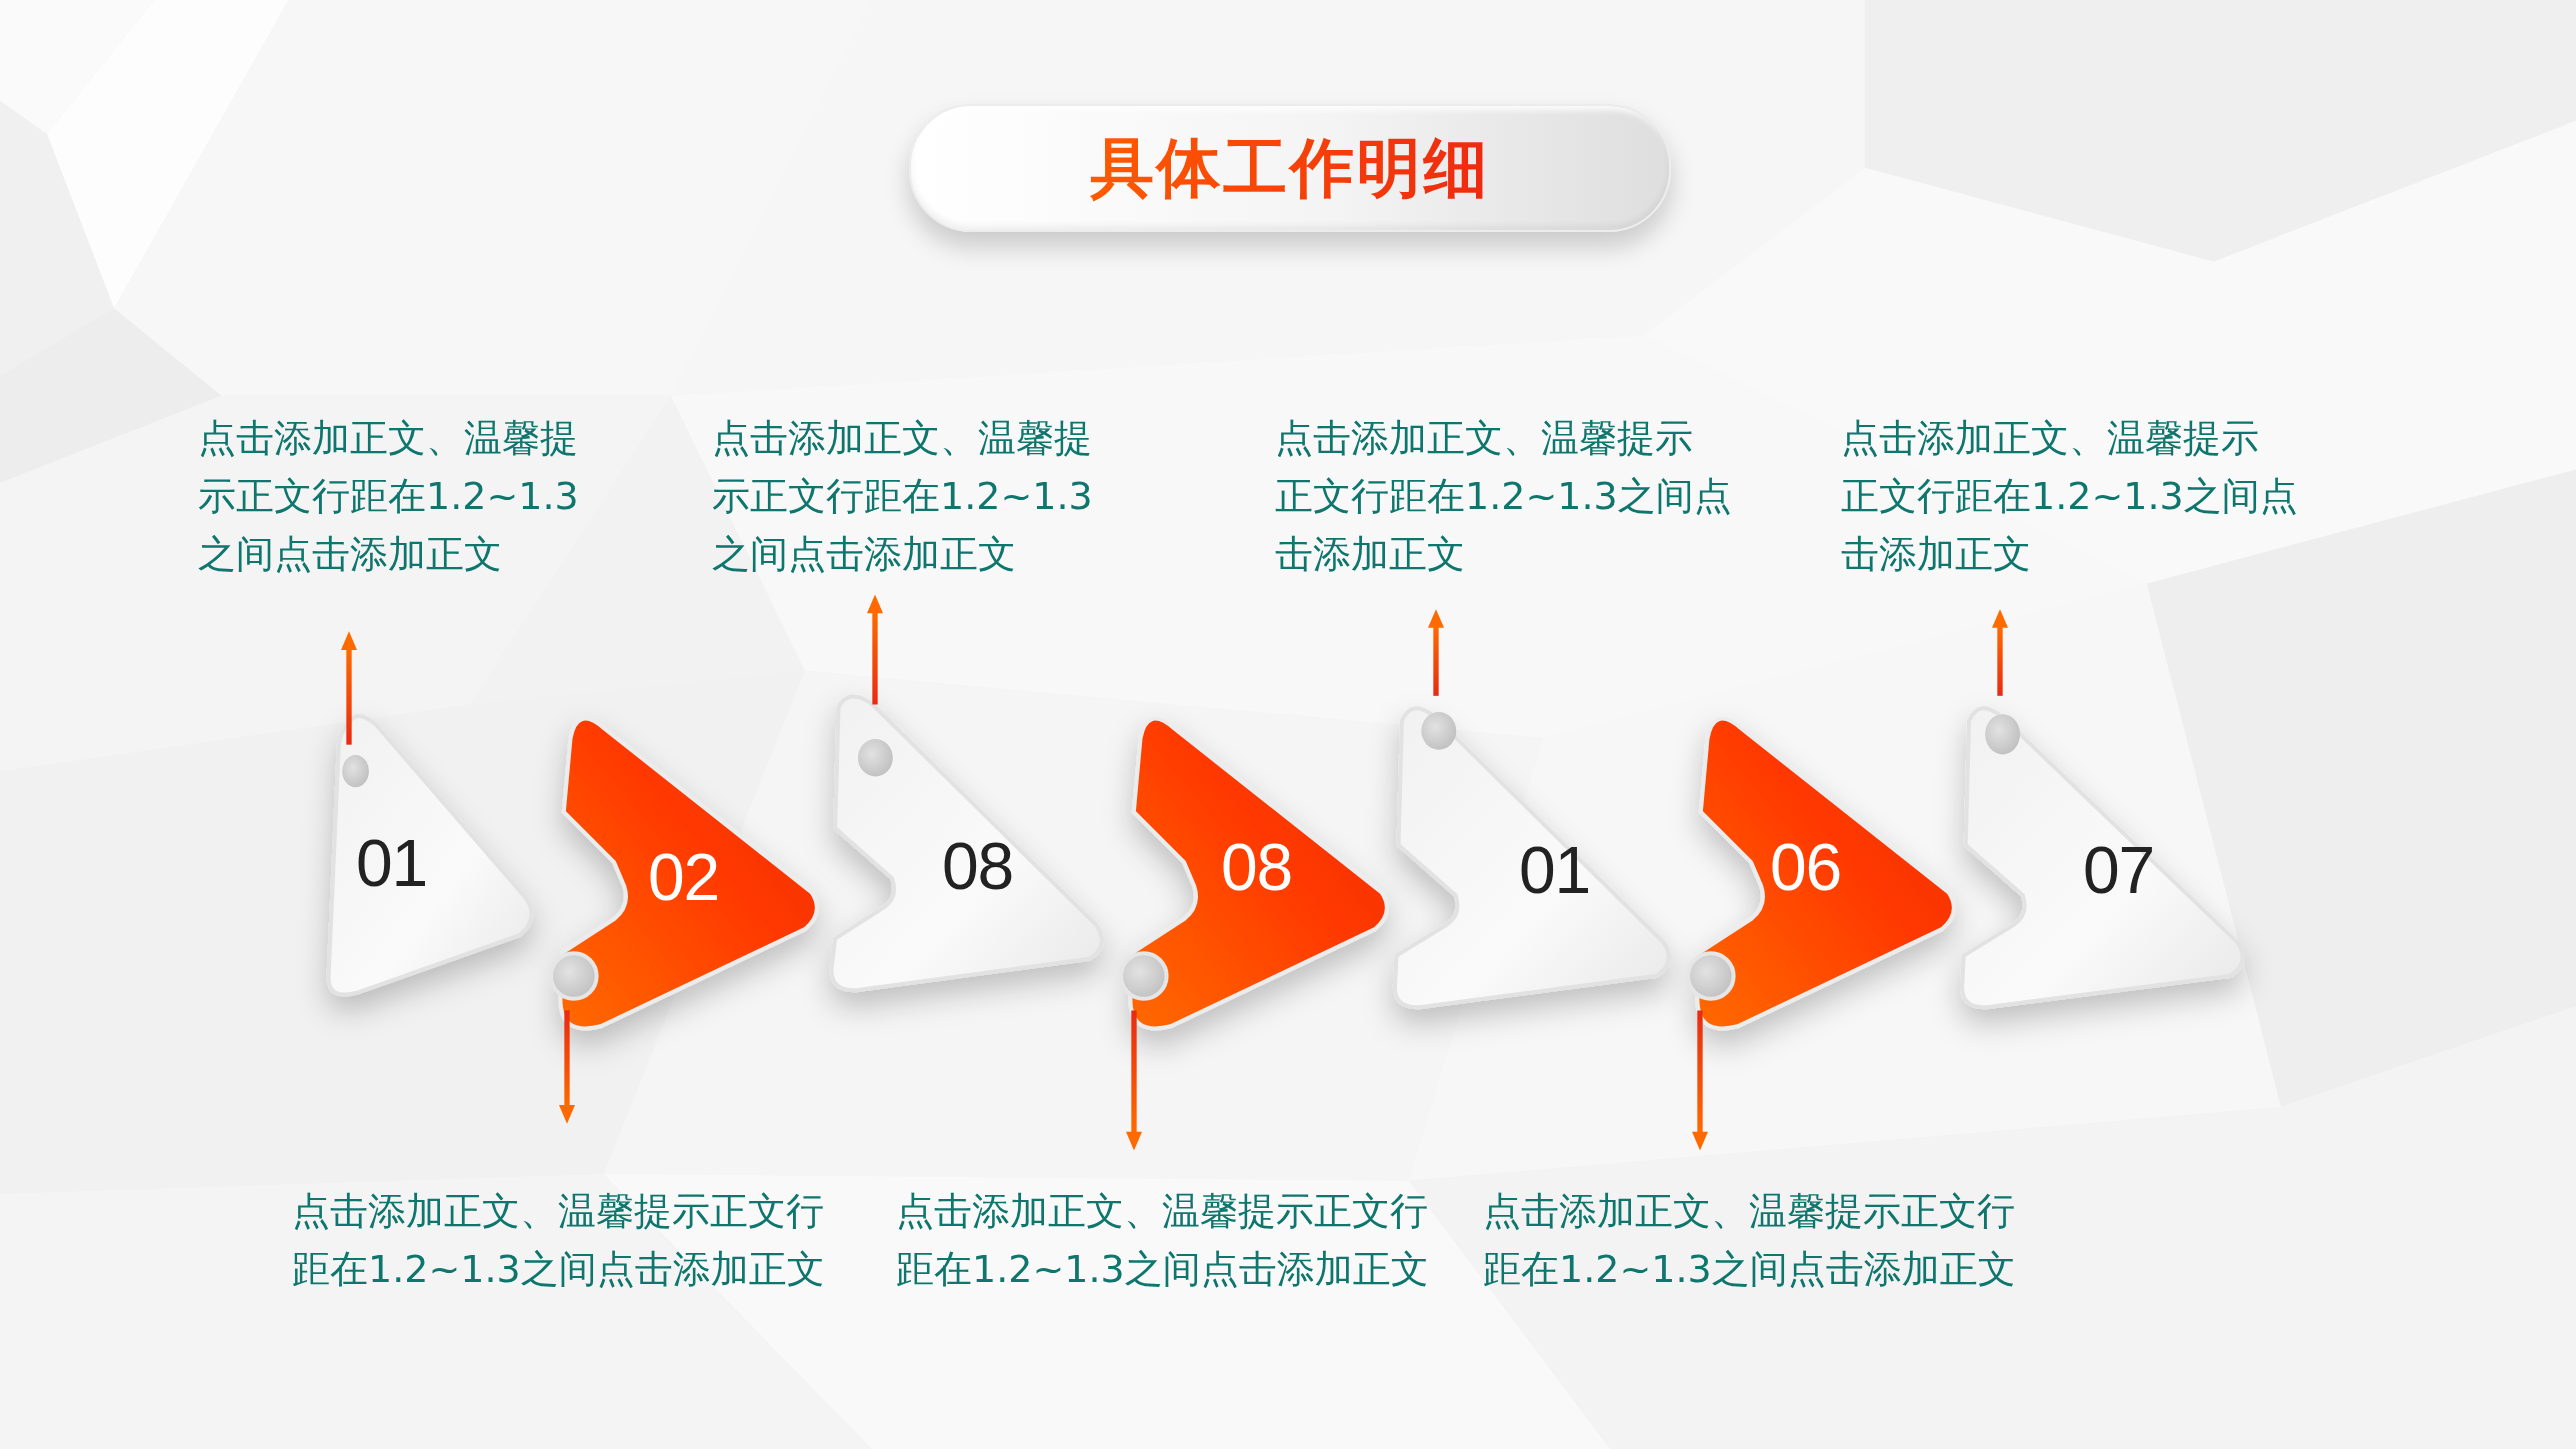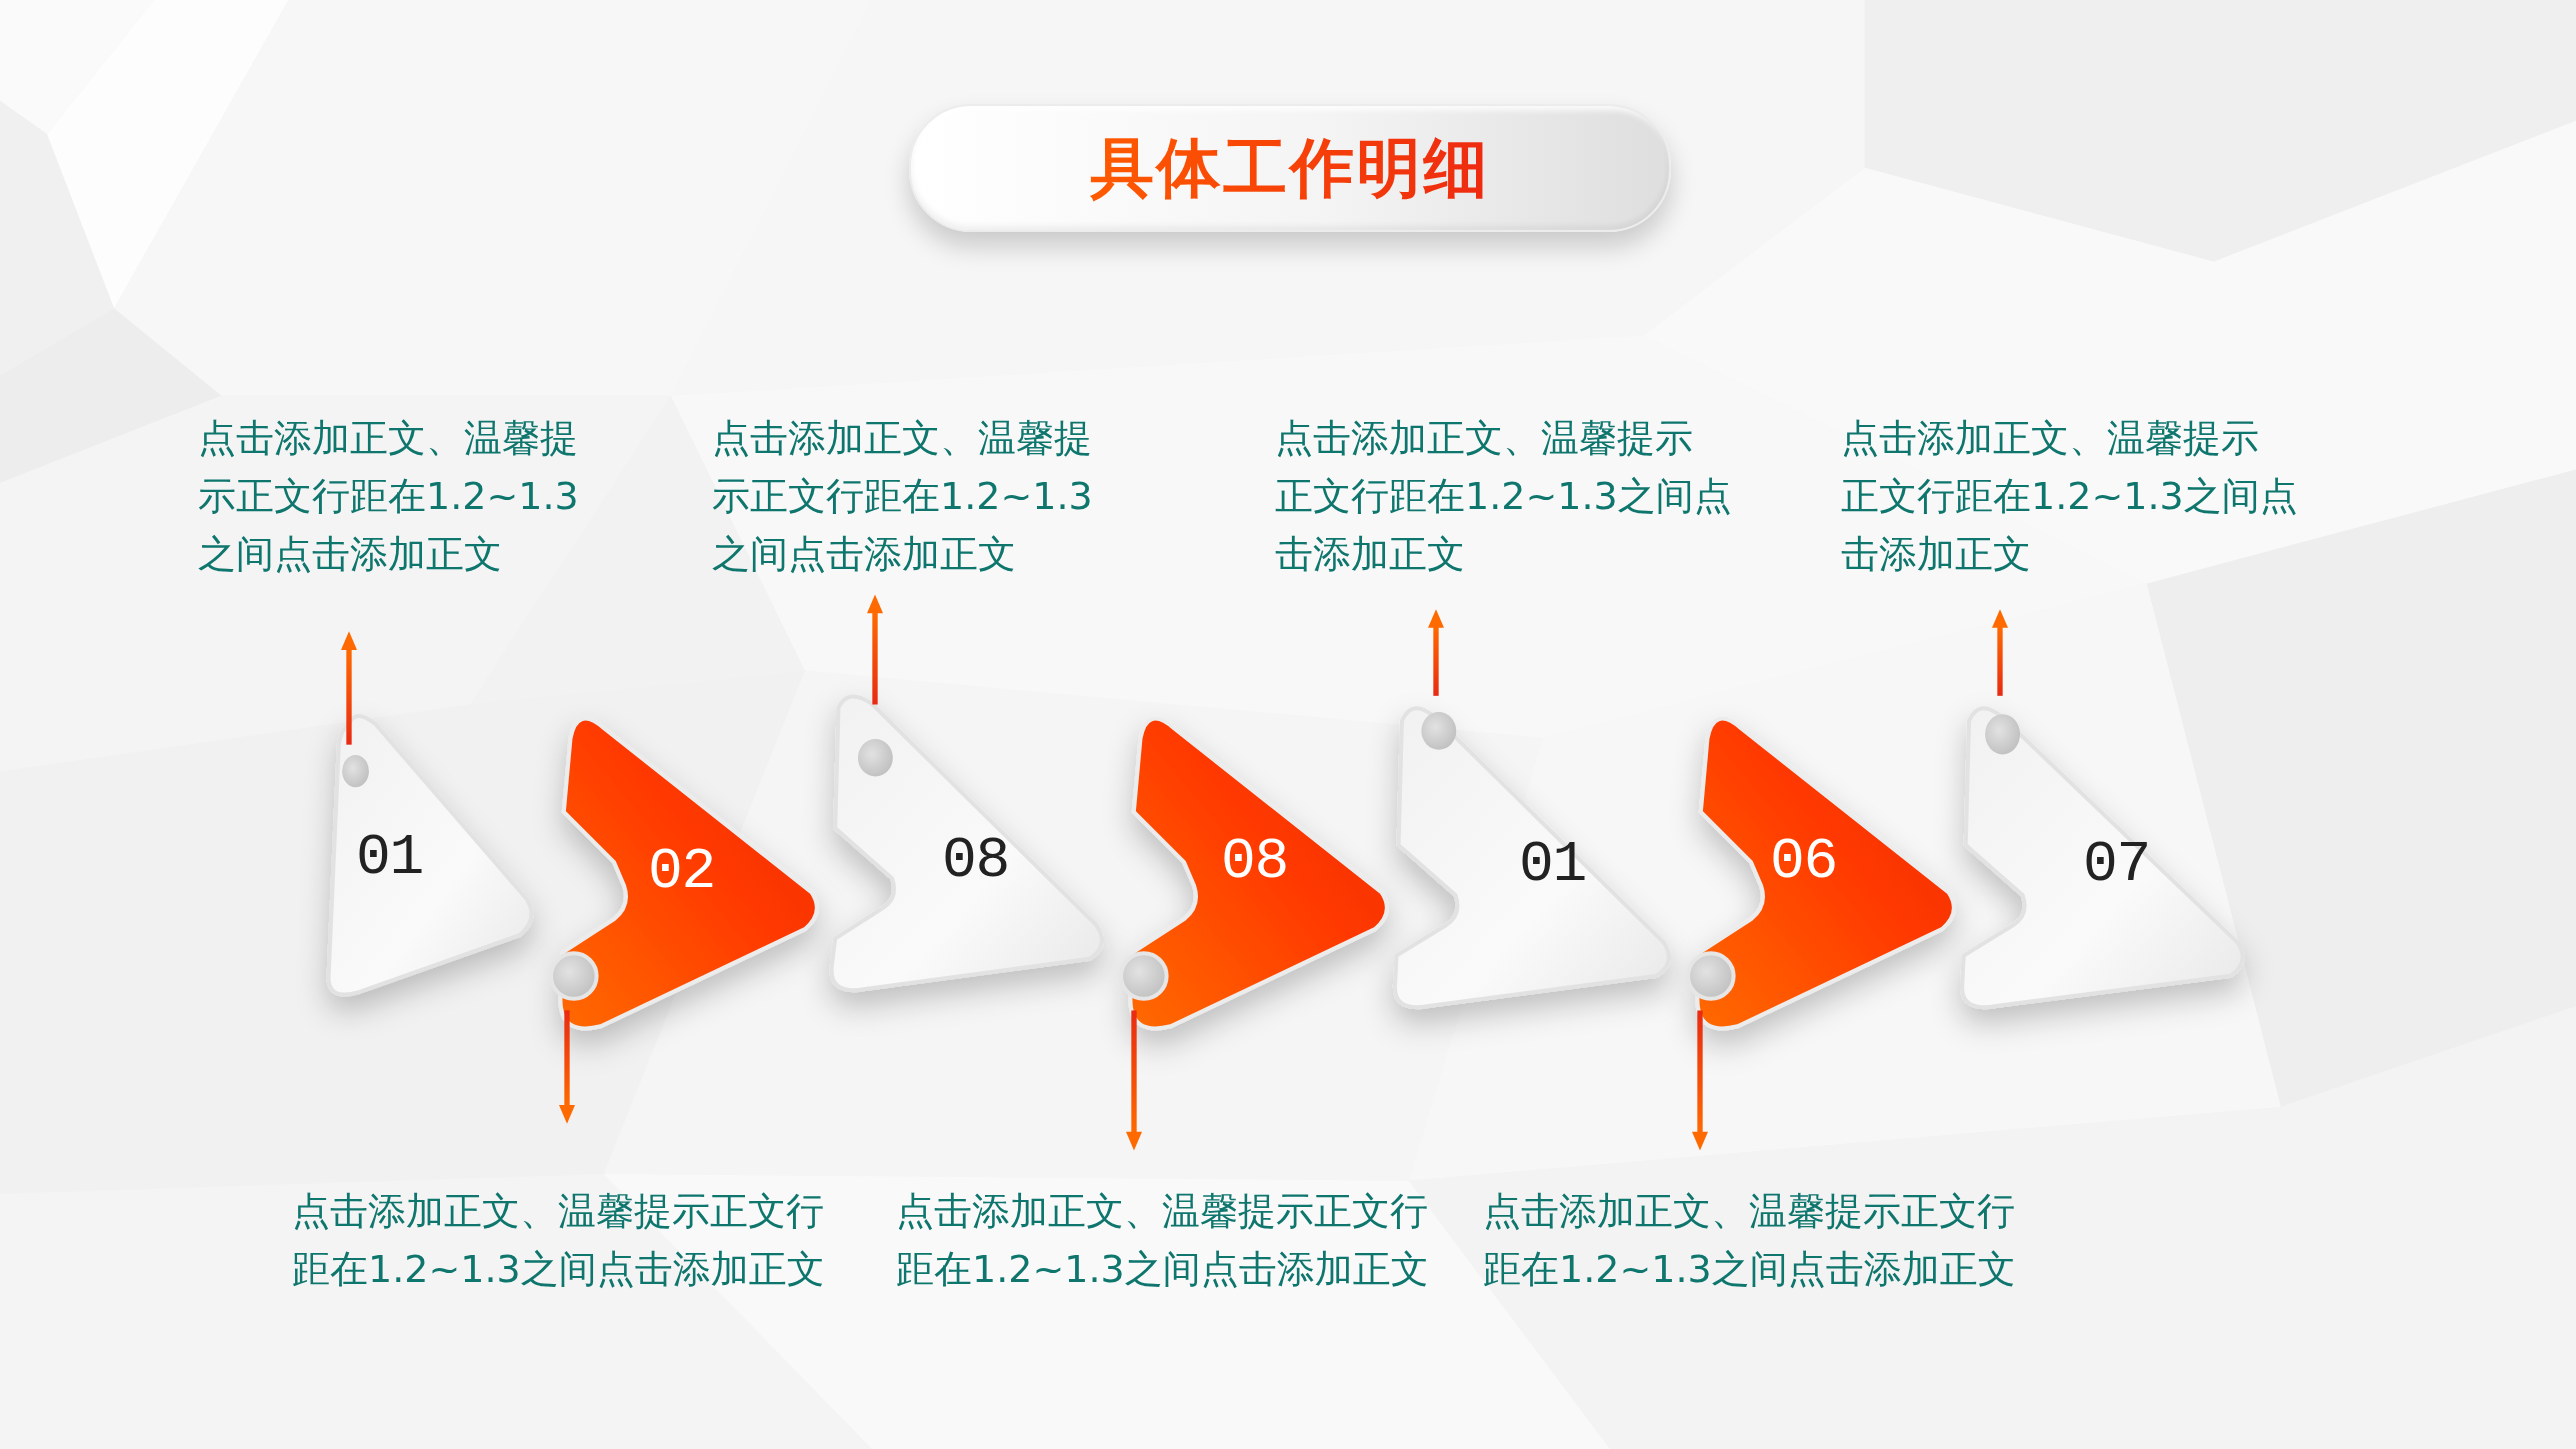--- a/index.html
+++ b/index.html
@@ -30,21 +30,21 @@
   .desc {
     position: absolute; color: #0f766e;
     font-size: 38px; line-height: 58px; white-space: nowrap;
   }
   .desc div { white-space: nowrap; }
 
   
   .tag { position: absolute; }
   .tag svg { position: absolute; left: 0; top: 0; overflow: visible; }
   .tag-num {
-    position: absolute; font-size: 58px; font-family: Liberation Mono, monospace;
+    position: absolute; font-size: 66px; font-family: Liberation Sans, sans-serif;
     letter-spacing: -1.3px;
   }
   .tag-num.dark { color: #222222; }
   .tag-num.light { color: #ffffff; }
 
   
   .arrow { position: absolute; }
 </style>
 </head>
 <body>

